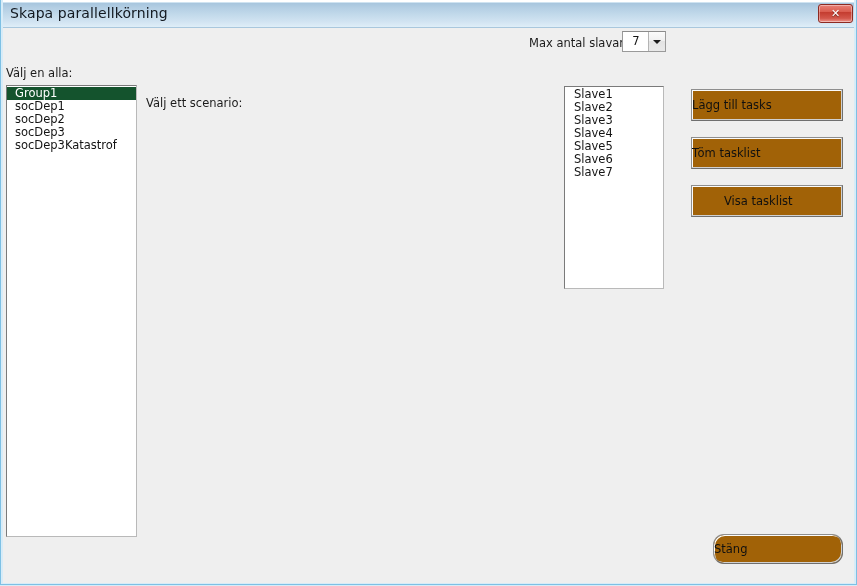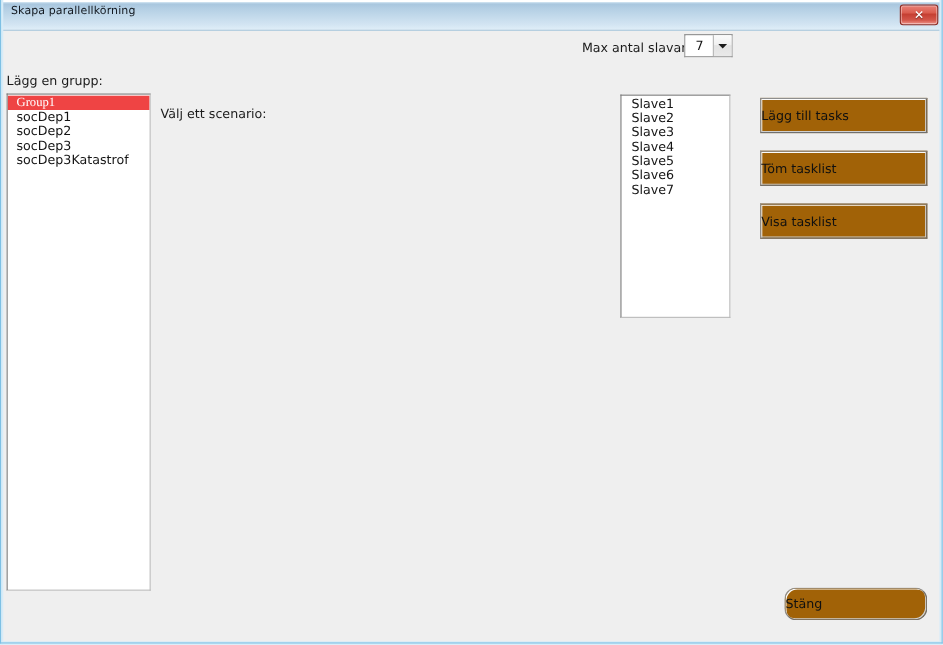--- a/index.html
+++ b/index.html
@@ -80,21 +80,21 @@
     position: absolute;
     left: 0; top: 2px;
     width: 857px;
     height: 1px;
     background: #cfe3f1;
   }
   .title-text {
     position: absolute;
     left: 9px;
     top: 5px;
-    font-size: 10px;
+    font-size: 14px;
     color: #12181f;
     letter-spacing: 0.1px;
     white-space: nowrap;
   }
   .close-btn {
     position: absolute;
     right: 5px;
     top: 4px;
     width: 35px;
     height: 19px;
@@ -204,23 +204,22 @@
     height: 13px;
     line-height: 13px;
     padding-left: 8px;
     font-size: 11.5px;
     color: #141414;
     white-space: nowrap;
     overflow: hidden;
     cursor: default;
   }
   .list-item.selected {
-    background: #ef4444;
+    background: #14532d;
     color: #ffffff;
-    font-family: Liberation Serif, serif;
   }
 
   #group-list {
     left: 5px;
     top: 57px;
     width: 131px;
     height: 452px;
   }
   #scenario-list {
     left: 145px;
@@ -253,21 +252,21 @@
     font-family: "DejaVu Sans", "Liberation Sans", sans-serif;
   }
   .btn-right {
     left: 690px;
     width: 152px;
     height: 32px;
     line-height: 30px;
   }
   #btn-add    { top: 61px; }
   #btn-clear  { top: 109px; }
-  #btn-show   { top: 157px; }
+  #btn-show   { top: 157px; padding-left: 32px; }
   #btn-runall { top: 205px; }
   #btn-close {
     left: 712px;
     top: 506px;
     width: 130px;
     height: 30px;
     line-height: 28px;
     border-radius: 11px;
   }
 </style>
@@ -285,21 +284,21 @@
   </div>
 
   <div class="client">
 
     <div class="label slaves-label">Max antal slavar:</div>
     <div class="combo">
       <div class="combo-value">7</div>
       <div class="combo-arrow-btn"></div>
     </div>
 
-    <div class="label" style="left:5px; top:38px;">Lägg en grupp:</div>
+    <div class="label" style="left:5px; top:38px;">Välj en alla:</div>
     <div class="listbox" id="group-list">
       <div class="listbox-inner" id="group-items">
           <div class="list-item selected">Group1</div>
           <div class="list-item">socDep1</div>
           <div class="list-item">socDep2</div>
           <div class="list-item">socDep3</div>
           <div class="list-item">socDep3Katastrof</div>
         </div>
     </div>
 

